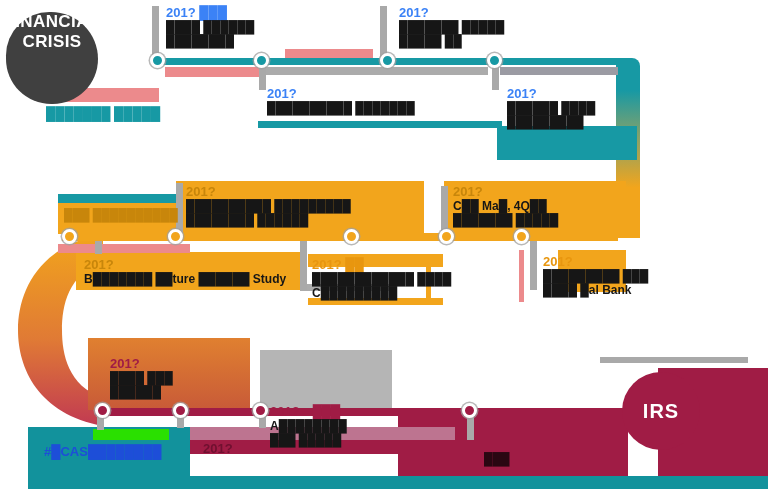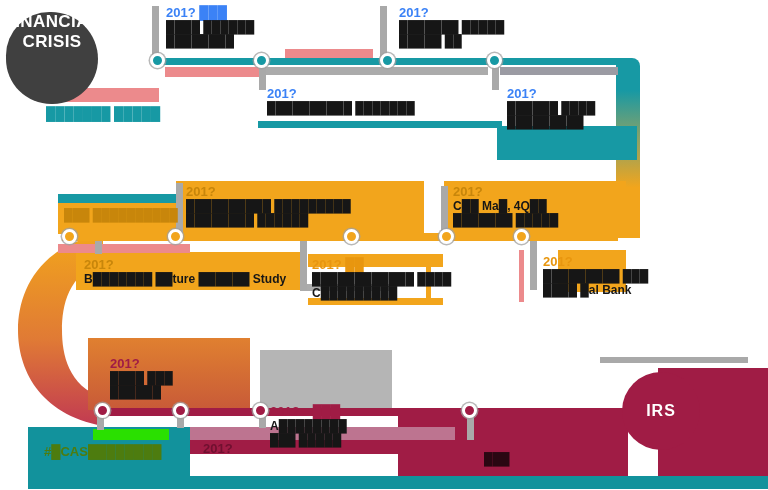--- a/index.html
+++ b/index.html
@@ -6,21 +6,21 @@
   .canvas{position:relative;width:768px;height:490px;background:#fff;overflow:hidden;
           font-family:"Liberation Sans",sans-serif;}
   .abs{position:absolute;}
   
   .fin-circle{left:6px;top:12px;width:92px;height:92px;background:#404040;
     border-radius:48% 52% 50% 50%;display:flex;align-items:center;
     flex-direction:column;color:#fff;font-weight:bold;font-size:17px;line-height:1.2;
     text-align:center;letter-spacing:.4px;z-index:6;}
   .irs-circle{left:622px;top:372px;width:78px;height:78px;background:#a01c45;border-radius:50%;
     display:flex;align-items:center;justify-content:center;color:#fff;font-weight:bold;
-    font-size:16px;letter-spacing:1px;z-index:6;}
+    font-size:20px;letter-spacing:1px;z-index:6;}
   
   .tl{position:absolute;z-index:3;}
   .line1{left:155px;top:58px;width:468px;height:7px;background:#1799a4;}
   .line2{left:62px;top:233px;width:556px;height:8px;background:#f2a51c;}
   .line3{left:95px;top:408px;width:530px;height:8px;background:#a01c45;}
   
   .conn{position:absolute;width:7px;background:#a9a9a9;z-index:2;}
   .connh{position:absolute;height:6px;background:#a9a9a9;z-index:2;}
   
   .dot{position:absolute;width:9px;height:9px;border-radius:50%;border:3.5px solid #fff;
@@ -39,21 +39,21 @@
   .maroon-block{left:398px;top:416px;width:230px;height:62px;background:#a01c45;}
   .irs-fill{left:658px;top:368px;width:110px;height:110px;background:#a01c45;}
   
   .tb{position:absolute;z-index:7;white-space:nowrap;}
   .yr{font-weight:bold;font-size:13px;line-height:15px;}
   .ln{font-weight:bold;font-size:12px;line-height:14px;color:#161616;}
   .yr.t{color:#3b82f6}.yr.g{color:#e8960f}.yr.gd{color:#c8860b}
   .yr.m{color:#a01c45}.yr.md{color:#701030}
   .cap-teal{color:#1799a4;font-weight:bold;font-size:13px;}
   .cap-gold{color:#c8860b;font-weight:bold;font-size:12px;}
-  .cap-maroon{color:#4d7c0f;font-weight:bold;font-size:13px;}
+  .cap-maroon{color:#1d4ed8;font-weight:bold;font-size:13px;}
   .crescent{left:8px;top:230px;z-index:0;}
 </style>
 </head>
 <body>
 
 <div class="canvas">
 
   <svg class="abs crescent" width="100" height="200" viewBox="0 0 100 200">
     <defs>
       <linearGradient id="cres" x1="0" y1="0" x2="0" y2="1">

